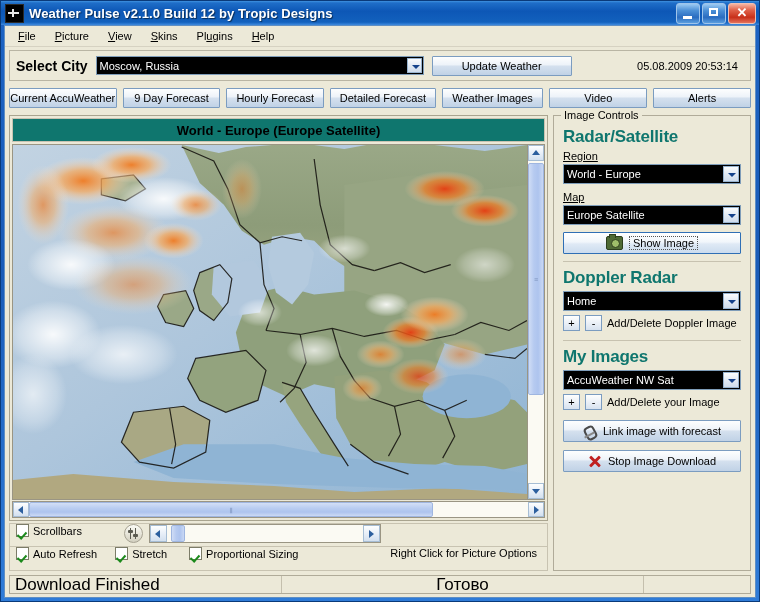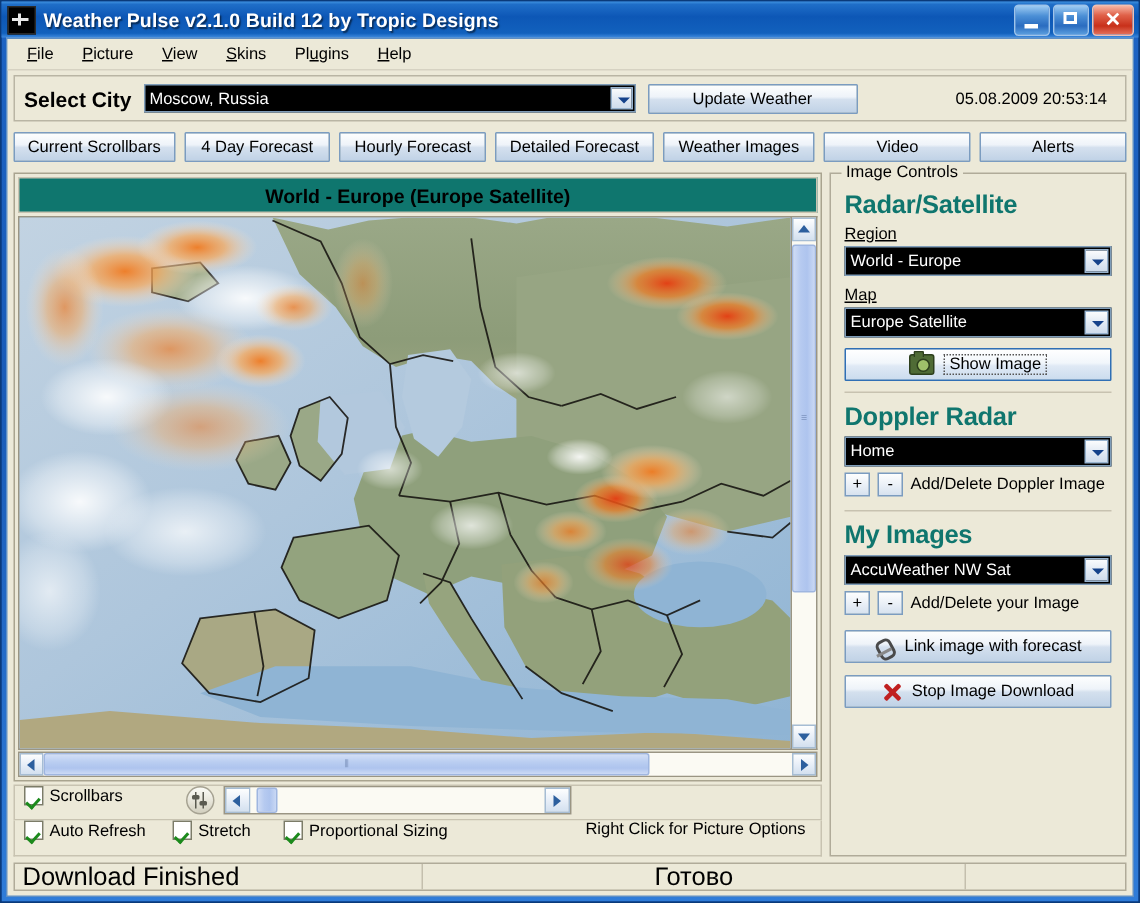--- a/index.html
+++ b/index.html
@@ -289,22 +289,22 @@
       <span class="city-label">Select City</span>
       <div class="combo" id="city-combo">
         <span class="val">Moscow, Russia</span>
         <span class="arrow"></span>
       </div>
       <div class="btn" id="update-weather">Update Weather</div>
       <span class="datetime">05.08.2009 20:53:14</span>
     </div>
 
     <div class="tabrow" id="tabrow">
-        <div class="btn" style="width: 110px;">Current Scrollbars</div>
-        <div class="btn" style="width: 100px;">4 Day Forecast</div>
+        <div class="btn" style="width: 110px;">Current AccuWeather</div>
+        <div class="btn" style="width: 100px;">9 Day Forecast</div>
         <div class="btn" style="width: 100px;">Hourly Forecast</div>
         <div class="btn" style="width: 108px;">Detailed Forecast</div>
         <div class="btn" style="width: 104px;">Weather Images</div>
         <div class="btn" style="width: 100px;">Video</div>
         <div class="btn" style="width: 100px;">Alerts</div>
       </div>
 
     <div class="main">
 
       <div class="left-pane">

